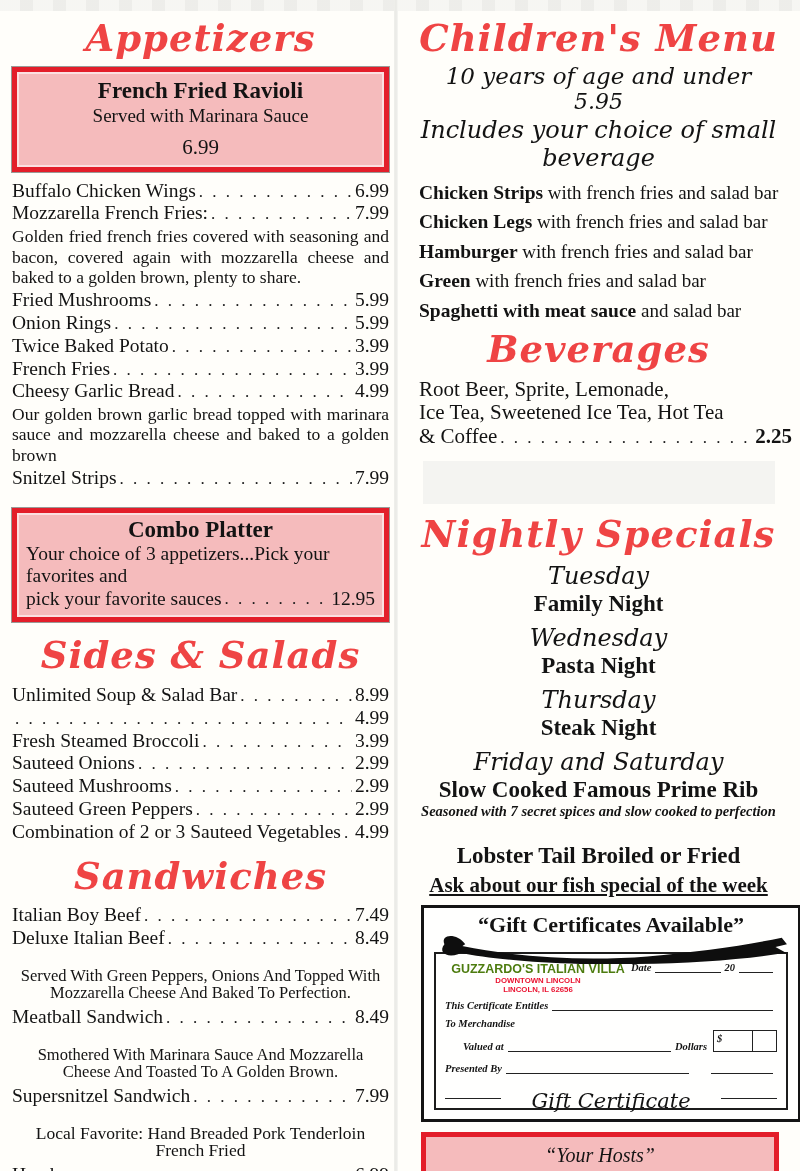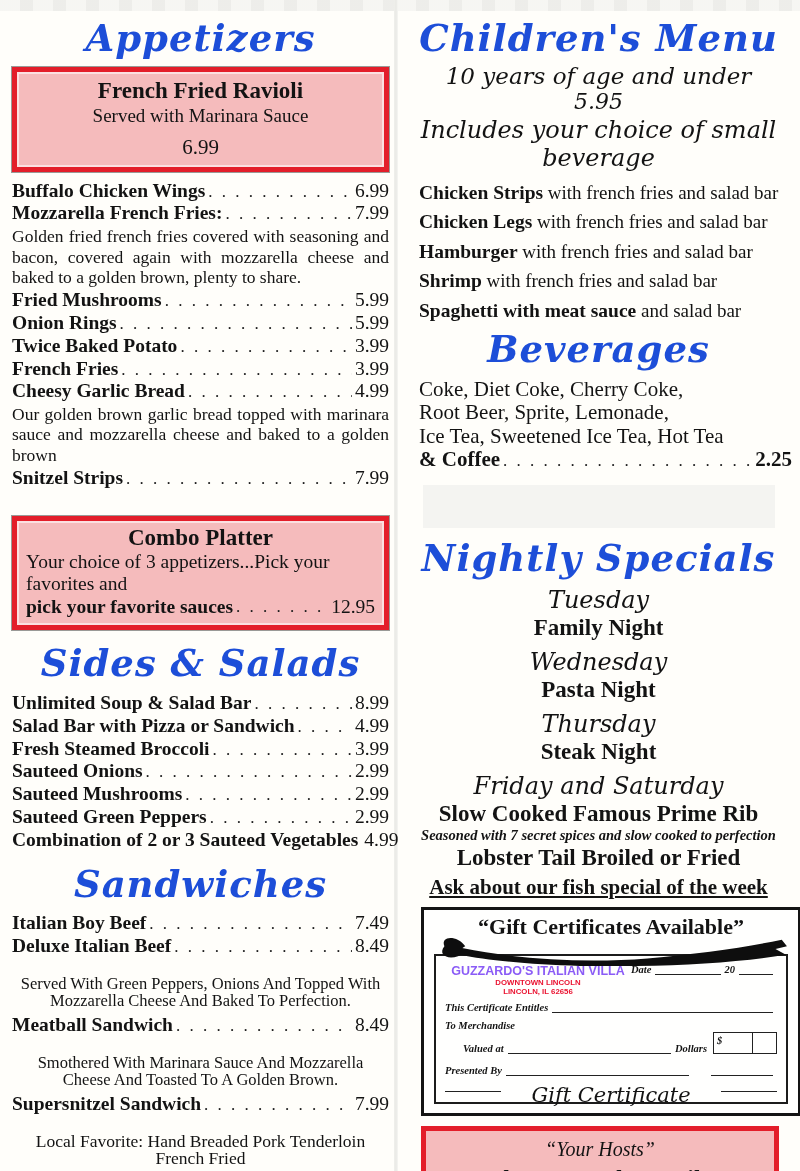--- a/index.html
+++ b/index.html
@@ -17,82 +17,82 @@
   .coldivider{
     position:absolute;top:0;left:394px;width:4px;height:1171px;
     background:linear-gradient(90deg,#f0f0ec,#e9e9e5,#f6f6f3);
   }
   .col{position:absolute;top:8px;}
   .col.left{left:12px;width:377px;}
   .col.right{left:405px;width:387px;}
 
   .script-head{
     font-family:"DejaVu Serif",serif;font-style:italic;font-weight:bold;
-    color:#1d4ed8;text-align:center;font-size:37px;line-height:1.1;
+    color:#ef4444;text-align:center;font-size:37px;line-height:1.1;
     letter-spacing:1px;margin:10px 0 8px;
   }
   .pinkbox{
     background:#f5bbbc;border:5px solid #e31e2a;outline:1px solid #9a9a97;
     box-shadow:inset 0 0 0 2px rgba(255,255,255,.55);
   }
   .featured{ text-align:center;padding:5px 23px 9px;margin:2px 0 0; }
   .featured .ftitle{font-size:23px;font-weight:bold;line-height:27px;}
   .featured .fsub{font-size:19px;line-height:23px;}
   .featured .fprice{font-size:21px;margin-top:9px;line-height:22px;}
 
   .items{margin-top:8px;}
   .mrow{display:flex;align-items:baseline;font-size:19.5px;line-height:21.8px;}
-  .mname{white-space:nowrap;font-weight:bold;}
+  .mname{white-space:nowrap;}
   .dots{flex:1;overflow:hidden;white-space:nowrap;margin:0 3px;letter-spacing:2.5px;font-size:17px;color:#1b1b1b;}
   .dots::after{content:". . . . . . . . . . . . . . . . . . . . . . . . . . . . . . . . . . . . . . . . . . . . . . . . . . . . .";}
   .mprice{white-space:nowrap;}
   .idesc{font-size:17.5px;line-height:20.3px;text-align:justify;margin:1px 0 2px;}
   .sdesc{font-size:16.5px;line-height:17.6px;text-align:center;margin:17px 6px 4px;}
 
-  .combo{padding:3px 9px 7px;margin-top:26px;font-size:19.5px;line-height:22.5px;}
+  .combo{padding:3px 9px 7px;margin-top:18px;font-size:19.5px;line-height:22.5px;}
   .combo .ctitle{text-align:center;font-size:23px;font-weight:bold;line-height:27px;}
   .combo .crow{display:flex;align-items:center;}
 
   
   .ksub1{font-family:"DejaVu Serif",serif;font-style:italic;font-size:23px;text-align:center;line-height:26px;}
   .kprice{font-style:italic;font-size:22px;text-align:center;line-height:25px;font-family:"DejaVu Serif",serif;}
   .ksub2{font-family:"DejaVu Serif",serif;font-style:italic;font-size:24px;text-align:center;line-height:28px;margin:2px 0 10px;}
   .kidrow{font-size:19px;line-height:21px;margin:0 0 8.5px;padding-left:14px;}
   .kidrow b{font-size:19.5px;margin-top:32px;}
 
   .bevline{font-size:21px;line-height:23.5px;padding-left:14px;}
   .coffeerow{display:flex;align-items:baseline;font-size:21px;line-height:23.5px;padding-left:14px;}
   .coffeerow .mprice{font-weight:bold;text-align:center;}
   .grayblock{margin:12px 0 0 18px;width:352px;height:43px;background:#f4f4f1;}
 
   .day{font-family:"DejaVu Serif",serif;font-style:italic;font-size:24px;text-align:center;line-height:27px;margin-top:8px;}
   .night-title{font-weight:bold;font-size:23px;text-align:center;line-height:26px;margin-top:1px;}
   .wk-sub{font-weight:bold;font-style:italic;font-size:14.5px;text-align:center;line-height:16px;}
-  .wk-title2{font-weight:bold;font-size:23px;text-align:center;line-height:26px;margin-top:2px;}
+  .wk-title2{font-weight:bold;font-size:23px;text-align:center;line-height:26px;margin-top:24px;}
   .wk-note{font-weight:bold;font-size:21px;text-align:center;line-height:24px;margin-top:4px;text-decoration:underline;}
 
   .certbox{margin:8px 0 0 16px;width:354px;border:3px solid #141414;background:#fffffe;padding:4px 10px 9px;}
   .cert-head{text-align:center;font-weight:bold;font-size:22px;line-height:26px;position:relative;z-index:2;}
   .ribbon{display:block;width:100%;height:32px;margin:-6px 0 -12px;position:relative;z-index:1;}
   .cert-inner{border:2px solid #1c1c1c;padding:6px 9px 2px;background:#fffffe;}
   .lbl{font-style:italic;font-weight:bold;font-size:10.5px;white-space:nowrap;}
   .ln{flex:1;border-bottom:1.3px solid #222;height:12px;margin:0 4px;}
   .ln.short{flex:0 0 34px;}
   .crow2{display:flex;align-items:flex-end;margin-bottom:7px;}
   .brandrow{display:flex;align-items:flex-start;}
   .brandstack{width:56%;text-align:center;font-family:"Liberation Sans",sans-serif;padding:2px 0 4px;}
-  .brand1{color:#8b5cf6;font-weight:bold;font-size:12.5px;line-height:14px;}
+  .brand1{color:#4d7c0f;font-weight:bold;font-size:12.5px;line-height:14px;}
   .brand2{color:#ea1230;font-weight:bold;font-size:7.8px;line-height:9px;}
   .daterow{flex:1;display:flex;align-items:flex-end;padding-bottom:6px;}
   .dollarbox{display:flex;width:62px;height:20px;border:1.6px solid #222;margin-left:6px;}
   .dollarbox .dcell1{flex:1.5;font-style:italic;font-weight:bold;font-size:10.5px;padding:2px 0 0 3px;}
   .dollarbox .dcell2{flex:1;border-left:1.6px solid #222;}
   .merlbl{display:block;margin-bottom:1px;}
   .valrow{display:flex;align-items:flex-end;padding-left:18px;}
-  .cfooter{display:flex;align-items:center;margin:8px 0 0;gap:20px;}
+  .cfooter{display:flex;align-items:center;margin:16px 0 0;gap:20px;}
   .cline{flex:1;border-top:1.8px solid #222;}
   .cscript{margin:0 10px -6px;font-family:"DejaVu Serif",serif;font-style:italic;font-size:21px;line-height:22px;}
 
   .hostsbox{
     margin:10px 0 0 16px;width:358px;box-sizing:border-box;
     border:5px solid #e31e2a;background:#f5bbbc;text-align:center;padding:7px 8px 11px;
   }
   .hquote{font-style:italic;font-size:20px;line-height:23px;}
   .hfam{font-weight:bold;font-size:24px;line-height:28px;margin-top:3px;}
 </style>
@@ -169,21 +169,20 @@
 
   <div class="script-head" style="margin-top:13px;">Sides &amp; Salads</div>
 
   <div class="items" style="margin-top:2px;">
     <div class="mrow">
         <span class="mname">Unlimited Soup &amp; Salad Bar</span>
         <span class="dots"></span>
         <span class="mprice">8.99</span>
       </div>
     <div class="mrow">
-        <span class="mname">Salad Bar with Pizza or Sandwich</span>
         <span class="dots"></span>
         <span class="mprice">4.99</span>
       </div>
     <div class="mrow">
         <span class="mname">Fresh Steamed Broccoli</span>
         <span class="dots"></span>
         <span class="mprice">3.99</span>
       </div>
     <div class="mrow">
         <span class="mname">Sauteed Onions</span>
@@ -257,26 +256,25 @@
 
   <div class="script-head" style="margin-bottom:4px;">Children's Menu</div>
   <div class="ksub1">10 years of age and under</div>
   <div class="kprice">5.95</div>
   <div class="ksub2">Includes your choice of small beverage</div>
 
   <div>
     <div class="kidrow"><b>Chicken Strips</b><span> with french fries and salad bar</span></div>
     <div class="kidrow"><b>Chicken Legs</b><span> with french fries and salad bar</span></div>
     <div class="kidrow"><b>Hamburger</b><span> with french fries and salad bar</span></div>
-    <div class="kidrow"><b>Shrimp</b><span> with french fries and salad bar</span></div>
+    <div class="kidrow"><b>Green</b><span> with french fries and salad bar</span></div>
     <div class="kidrow"><b>Spaghetti with meat sauce</b><span> and salad bar</span></div>
   </div>
 
   <div class="script-head" style="margin:6px 0 8px;">Beverages</div>
-  <div class="bevline">Coke, Diet Coke, Cherry Coke,</div>
   <div class="bevline">Root Beer, Sprite, Lemonade,</div>
   <div class="bevline">Ice Tea, Sweetened Ice Tea, Hot Tea</div>
   <div class="coffeerow">
       <span class="mname">&amp; Coffee</span>
       <span class="dots"></span>
       <span class="mprice">2.25</span>
     </div>
 
   <div class="grayblock"></div>
 

